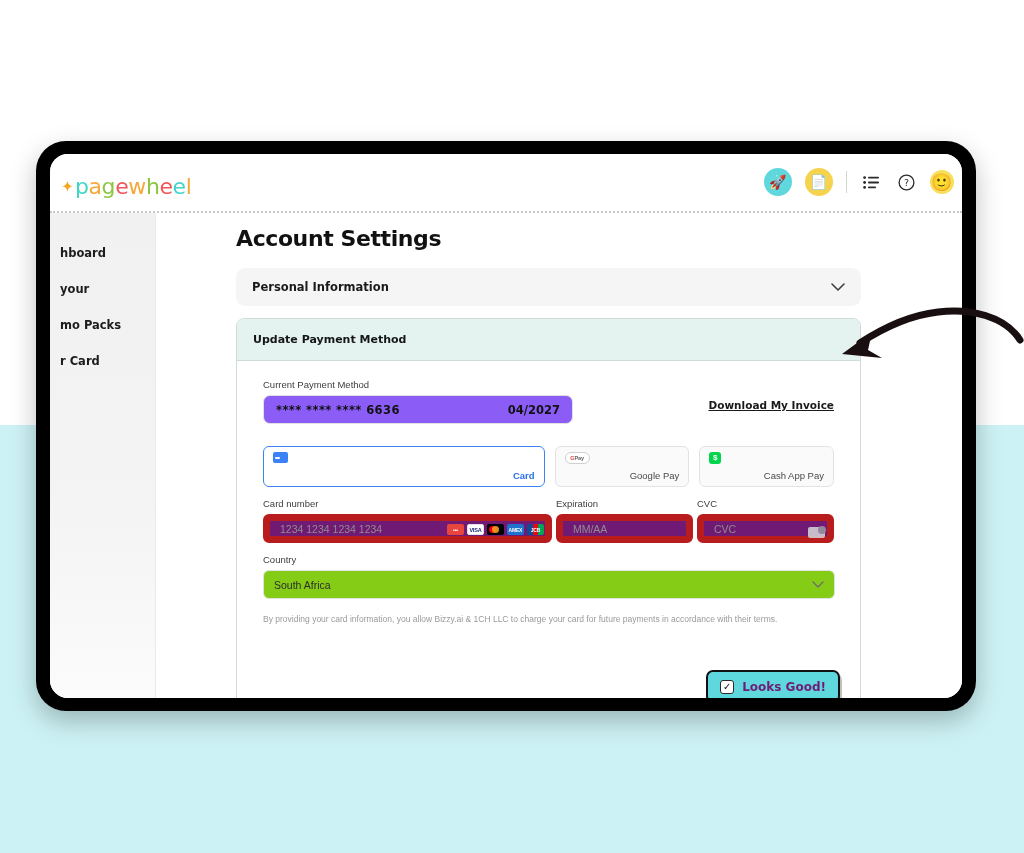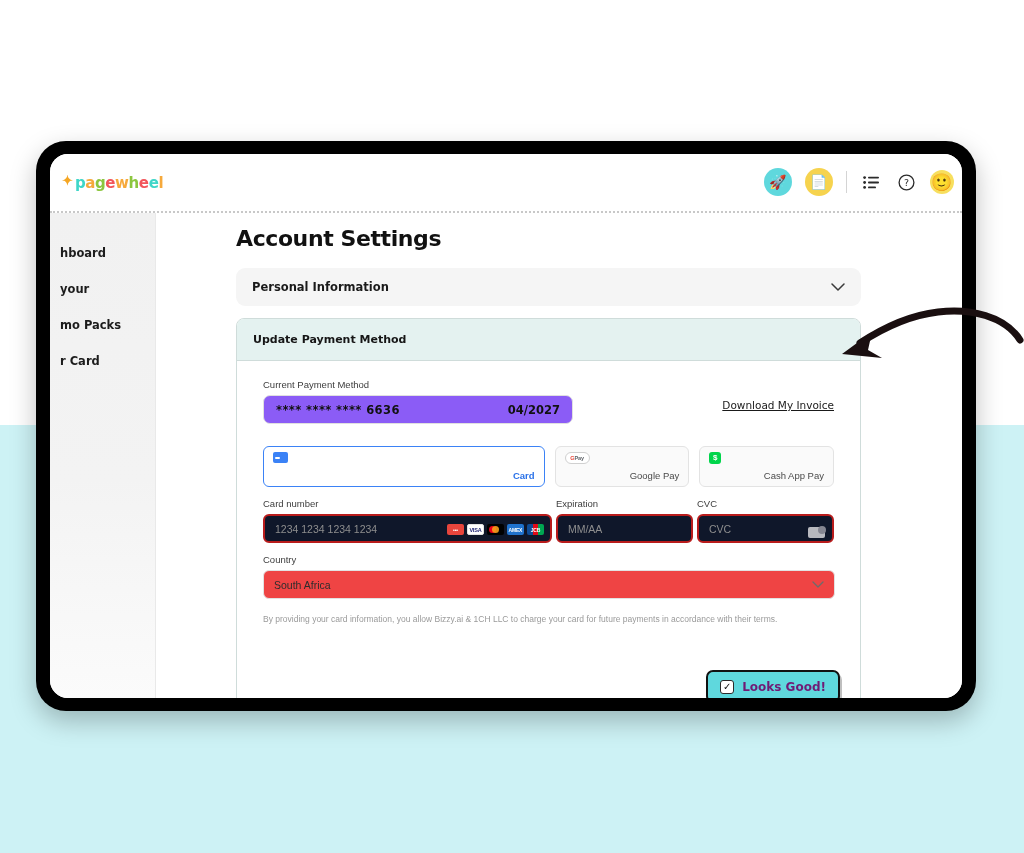--- a/index.html
+++ b/index.html
@@ -49,21 +49,21 @@
   }
   .logo-wrap {
     position: absolute; left: 12px; top: 20px;
     display: flex; align-items: baseline;
   }
   .logo-spark {
     color: #f5a623; font-size: 13px; font-weight: 700; margin-right: 2px;
     position: relative; top: -3px;
   }
   .logo-text {
-    font-size: 15px; font-weight: 700; letter-spacing: -0.4px;
+    font-size: 22px; font-weight: 400; letter-spacing: -0.4px;
     font-family: "DejaVu Sans", sans-serif;
   }
   .logo-text span { display: inline; }
 
   .topbar-right {
     position: absolute; right: 8px; top: 14px;
     display: flex; align-items: center; gap: 13px;
   }
   .circ-btn {
     width: 28px; height: 28px; border-radius: 50%;
@@ -153,21 +153,21 @@
     padding: 0 12px; background: #8b5cf6;
   }
   .cm-num { font-size: 11.5px; font-weight: 800; color: #111; letter-spacing: .4px;
             font-family: "DejaVu Sans", sans-serif; }
   .cm-exp { font-size: 11.5px; font-weight: 800; color: #111;
             font-family: "DejaVu Sans", sans-serif; }
 
   .invoice-link {
     position: absolute; right: 26px; top: 38px;
     font-size: 10.5px; color: #1a1a1a; text-decoration: underline;
-    font-weight: 400; cursor: pointer; white-space: nowrap;
+    font-weight: 700; cursor: pointer; white-space: nowrap;
     font-family: "DejaVu Sans", sans-serif;
   }
 
   .method-tabs {
     display: flex; gap: 10px; margin-top: 22px;
   }
   .m-tab {
     height: 41px; border: 1px solid #e3e3e3; border-radius: 6px;
     background: #fafafa; padding: 5px 9px; cursor: pointer;
     display: flex; flex-direction: column; justify-content: space-between;
@@ -198,21 +198,21 @@
     color:#fff; font-size:8px; font-weight:800; line-height:12px; text-align:center;
   }
 
   .row-fields { display: flex; gap: 4px; margin-top: 11px; }
   .fld { position: relative; }
   .fld-card { width: 312px; }
   .fld-exp  { width: 148px; }
   .fld-cvc  { width: 148px; }
   .inp {
     height: 29px; width: 100%;
-    border: 2px solid #b91c1c; border-radius: 6px; background: #0f172a;
+    border: 7px solid #b91c1c; border-radius: 6px; background: #701a75;
     display: flex; align-items: center; padding: 0 10px;
     font-size: 10.5px; color: #8e8e8e; cursor: text;
   }
   .brands {
     position: absolute; right: 8px; top: 26px;
     display: flex; gap: 3px; align-items: center;
   }
   .brand { width: 17px; height: 11px; border-radius: 2px; display:flex;
            align-items:center; justify-content:center;
            font-size:5px; font-weight:800; color:#fff; letter-spacing:-.2px; }
@@ -230,21 +230,21 @@
     width:17px; height:11px; border-radius:2px; background:#d6d6da; opacity:.85;
   }
   .cvc-icon::after {
     content:''; position:absolute; right:-1px; top:-1px; width:8px; height:8px;
     border-radius:50%; background:#9a9aa4;
   }
 
   .fld-country { margin-top: 11px; width: 572px; position: relative; }
   .sel-inp {
     height: 29px; width: 100%;
-    border: 1px solid #e2e2e2; border-radius: 6px; background:#ef4444;
+    border: 1px solid #e2e2e2; border-radius: 6px; background:#84cc16;
     display:flex; align-items:center; padding: 0 10px;
     font-size: 10.5px; color:#2d2d2d; cursor:pointer;
   }
   .sel-inp .chev2 { margin-left:auto; color:#6c6c6c; }
 
   .disclaimer {
     margin-top: 14px; width: 560px;
     font-size: 8.5px; line-height: 1.55; color: #9a9a9a;
   }
 

